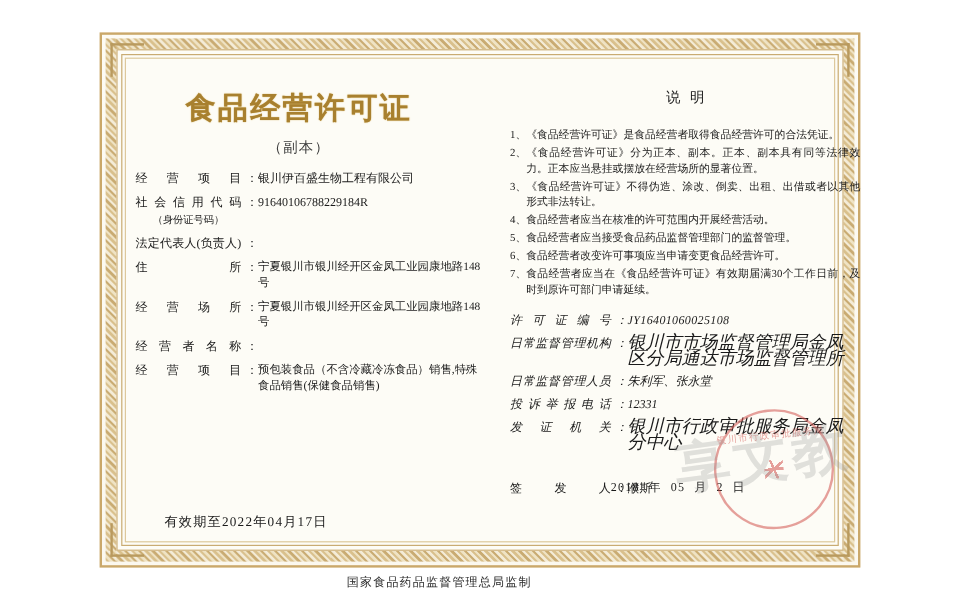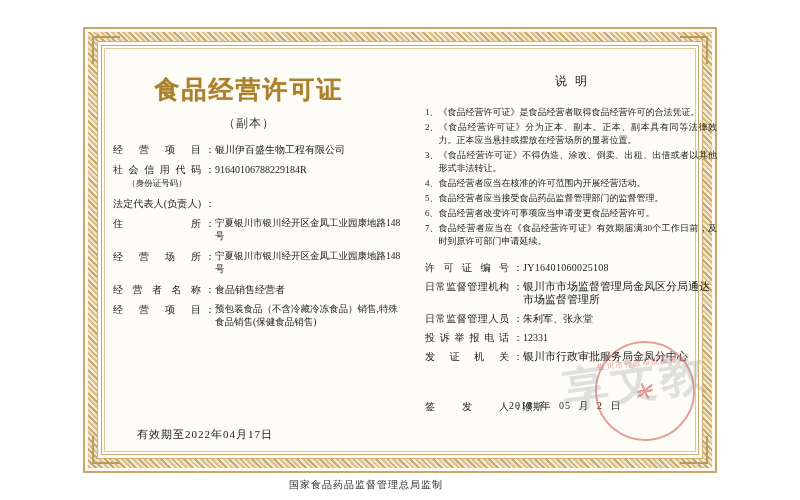--- a/index.html
+++ b/index.html
@@ -182,33 +182,34 @@
     left: 318px;
     top: 210px;
     width: 292px;
   }
   .rfield-row {
     display: flex;
     align-items: flex-start;
     margin-bottom: 6px;
     font-size: 10px;
     color: #1a1a1a;
+    font-style: italic;
   }
   .rfield-label {
     width: 88px;
     flex: 0 0 88px;
     text-align: justify;
     text-align-last: justify;
     line-height: 13px;
     padding-right: 4px;
     box-sizing: border-box;
   }
   .rfield-colon { flex: 0 0 8px; text-align: center; line-height: 13px; }
   .rfield-value { flex: 1; line-height: 13px; word-break: break-all; }
-  .rfield-value.small { font-size: 11px; }
+  .rfield-value.small { font-size: 15px; }
   .rfield-value.mono { font-family: "Liberation Serif", serif; letter-spacing: 0.3px; }
 
   
   .sign-row {
     position: absolute;
     left: 318px;
     top: 322px;
     width: 292px;
     display: flex;
     align-items: baseline;
@@ -351,21 +352,20 @@
 
       <div class="field-row">
         <div class="field-label">经营场所</div>
         <div class="field-colon">：</div>
         <div class="field-value small">宁夏银川市银川经开区金凤工业园康地路148号</div>
       </div>
 
       <div class="field-row">
         <div class="field-label">经营者名称</div>
         <div class="field-colon">：</div>
-        <div class="field-value">食品销售经营者</div>
       </div>
 
       <div class="field-row">
         <div class="field-label">经营项目</div>
         <div class="field-colon">：</div>
         <div class="field-value small">预包装食品（不含冷藏冷冻食品）销售,特殊食品销售(保健食品销售)</div>
       </div>
 
     </div>
 

